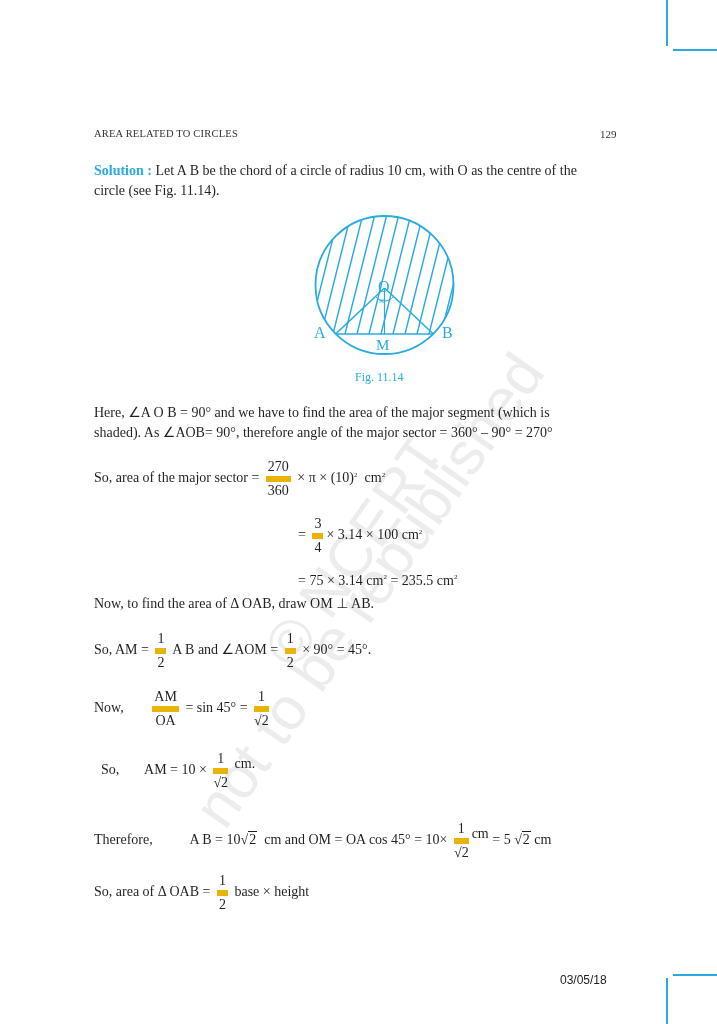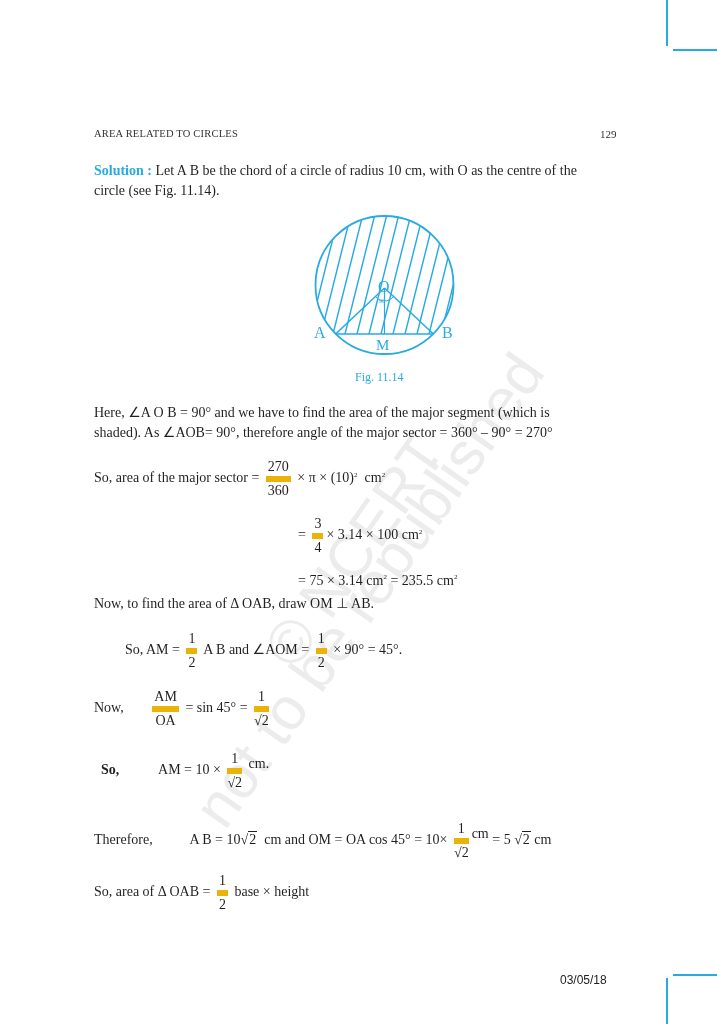--- a/index.html
+++ b/index.html
@@ -94,37 +94,37 @@
   <span>=</span>
   <span class="frac"><span class="num">3</span><span class="den">4</span></span><span>× 3.14 × 100 cm</span><sup class="s">2</sup>
 </div>
 
 <div class="abs p" style="left:298px;top:567px;">
   <span>= 75 × 3.14 cm</span><sup class="s">2</sup><span> = 235.5 cm</span><sup class="s">2</sup>
 </div>
 
 <div class="abs p" style="left:94px;top:594px;font-family:Liberation Serif, serif;">Now, to find the area of Δ OAB, draw OM ⊥ AB.</div>
 
-<div class="abs p" style="left:94px;top:630px;margin-left:31px;">
+<div class="abs p" style="left:94px;top:630px;">
   <span>So, AM =</span>
   <span class="frac"><span class="num">1</span><span class="den">2</span></span>
   <span>A B and ∠AOM =</span>
   <span class="frac"><span class="num">1</span><span class="den">2</span></span>
   <span>× 90° = 45°.</span>
 </div>
 
 <div class="abs p" style="left:94px;top:688px;">
   <span style="margin-right:22px;">Now,</span>
   <span class="frac"><span class="num">AM</span><span class="den">OA</span></span>
   <span>= sin 45° =</span>
   <span class="frac"><span class="num">1</span><span class="den">√<span class="rad">2</span></span></span>
 </div>
 
 <div class="abs p" style="left:101px;top:750px;">
-  <span style="margin-right:36px;font-weight:bold;">So,</span>
+  <span style="margin-right:22px;">So,</span>
   <span>AM = 10 ×</span>
   <span class="frac"><span class="num">1</span><span class="den">√<span class="rad">2</span></span></span>
   <span style="vertical-align:6px;">cm.</span>
 </div>
 
 <div class="abs p" style="left:94px;top:820px;width:540px;">
   <span style="margin-right:34px;margin-top:20px;">Therefore,</span>
   <span>A B = 10</span><span class="sqrt">√<span class="rad">2</span></span>
   &nbsp;<span>cm and OM = OA cos 45° = 10×</span>
   <span class="frac"><span class="num">1</span><span class="den">√<span class="rad">2</span></span></span><span style="vertical-align:6px;">cm</span>

